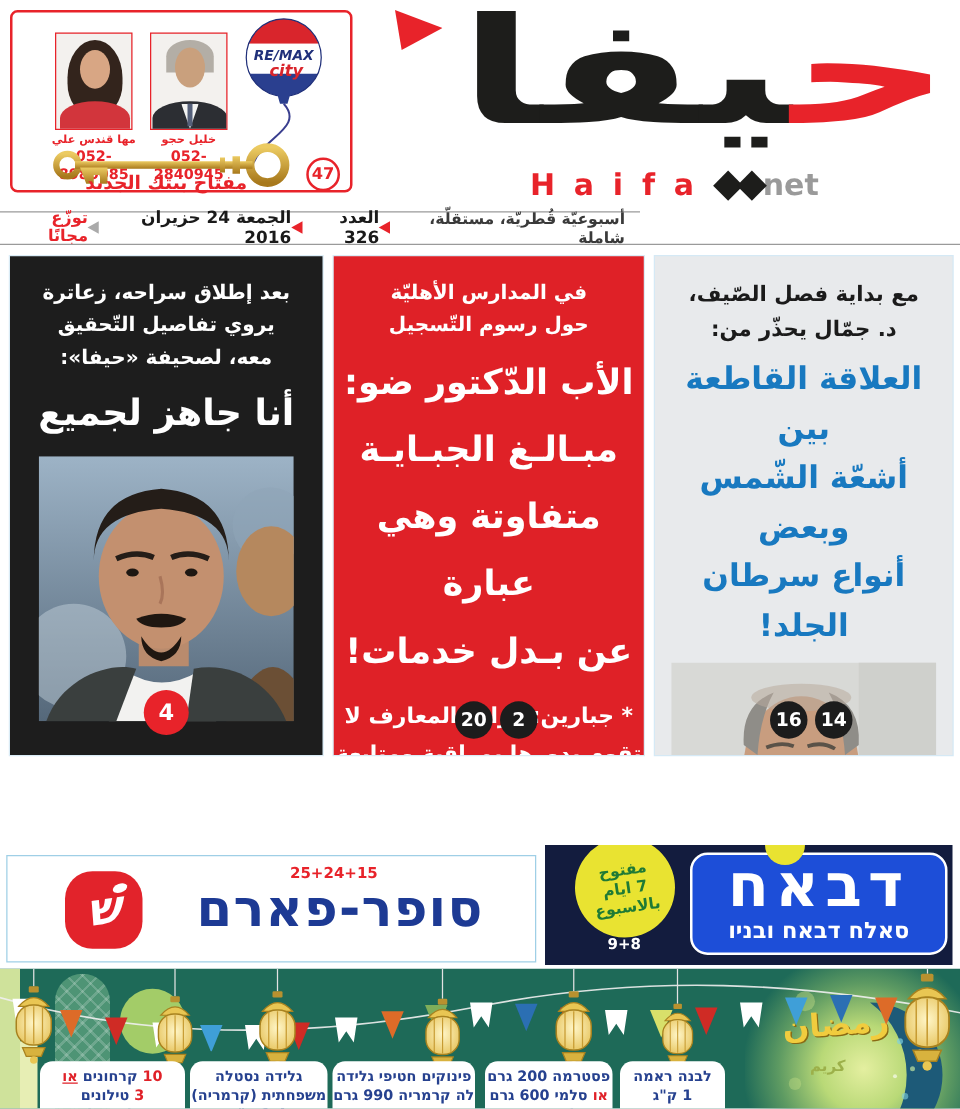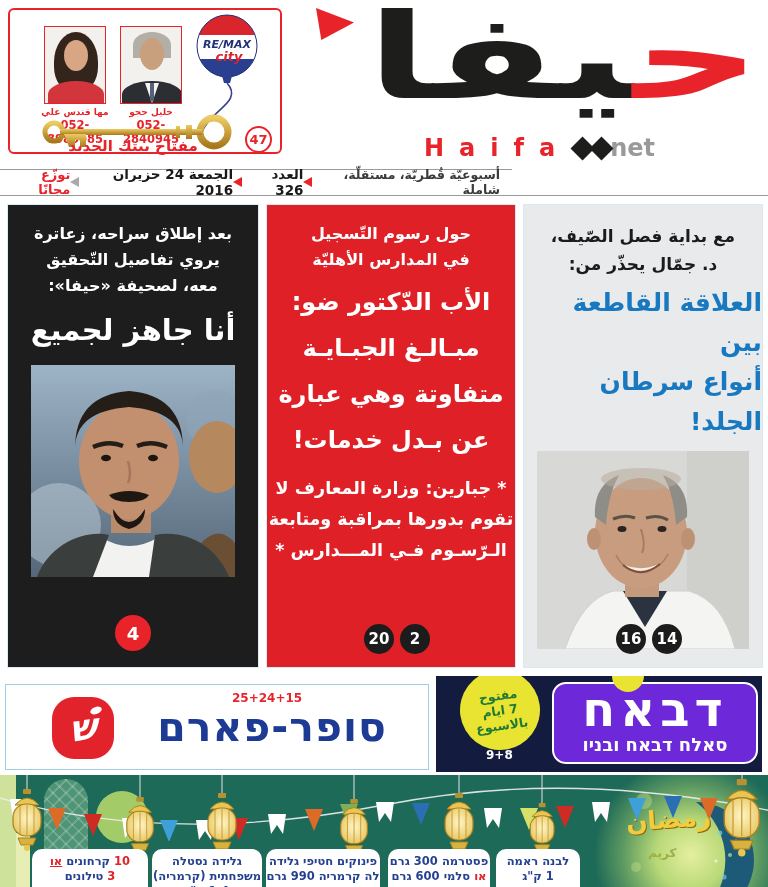--- a/index.html
+++ b/index.html
@@ -47,30 +47,30 @@
   .hl-bottom { left:0; top:195px; width:768px; }
   .infobar { position:absolute; left:0; top:169px; width:512px; height:26px; display:flex; align-items:center;
     justify-content:space-between; direction:rtl; padding:0 12px 0 8px; color:#222; }
   .ib-sub { font-size:12.5px; font-weight:bold; color:#3a3a3a; }
   .ib-item { font-size:13.5px; font-weight:bold; color:#1a1a1a; }
   .ib-free { font-size:13px; font-weight:bold; color:#e8232a; }
   .tri { width:0; height:0; border-top:5px solid transparent; border-bottom:5px solid transparent; border-right:9px solid #e8232a; }
   .tri-gray { border-right-color:#aaa; }
 
   
-  .col { position:absolute; top:205px; height:462px; text-align:center; direction:rtl; overflow:hidden; }
+  .col { position:absolute; top:205px; height:399px; text-align:center; direction:rtl; overflow:hidden; }
   .col-left { left:8px; width:250px; background:#1d1d1d; color:#fff; box-shadow:0 0 0 1px rgba(150,200,230,.35); }
   .col-mid  { left:267px; width:248px; background:#df2127; color:#fff; box-shadow:0 0 0 1px rgba(150,200,230,.35); }
   .col-right{ left:524px; width:238px; background:#e8eaec; box-shadow:0 0 0 1px rgba(150,200,230,.4); }
   .kicker { font-size:16px; font-weight:bold; line-height:1.62; margin-top:16px; }
   .col-right .kicker { font-size:17px; color:#1b1b1b; margin-top:18px; }
   .headline { font-weight:bold; }
   .hl-left  { font-size:29px; line-height:1.75; margin-top:6px; }
-  .hl-mid   { font-size:24px; line-height:1.92; margin-top:6px; }
-  .hl-right { font-size:25px; line-height:1.58; margin-top:5px; color:#1879c0;text-align:right; }
+  .hl-mid   { font-size:28px; line-height:1.92; margin-top:6px; }
+  .hl-right { font-size:25px; line-height:1.58; margin-top:5px; color:#1879c0; }
   .subtext { font-size:17.5px; font-weight:bold; line-height:1.78; margin-top:10px; }
   .story-photo { display:block; margin:10px auto 0; }
   .pages { position:absolute; bottom:13px; left:0; width:100%; display:flex; justify-content:center; gap:6px; direction:ltr;padding-left:12px; }
   .pagec { width:30px; height:30px; border-radius:50%; background:#1c1c1c; color:#fff; font-size:15px; font-weight:bold;
     display:flex; align-items:center; justify-content:center; }
   .pagec-red { position:absolute; bottom:16px; left:50%; transform:translateX(-50%); width:36px; height:36px; border-radius:50%;
     background:#e8232a; color:#fff; font-size:18px; font-weight:bold; display:flex; align-items:center; justify-content:center; }
 
   
   .superpharm { position:absolute; left:5px; top:684px; width:424px; height:86px; background:#fff; border:1px solid #9fcfe6; }
@@ -80,21 +80,21 @@
   .sp-glyph { color:#fff; font-size:36px; font-weight:bold; font-style:italic; transform:rotate(-8deg); line-height:1; }
   .sp-dot { position:absolute; right:12px; top:10px; width:12px; height:7px; background:#fff; border-radius:50%; transform:rotate(-20deg); }
   .sp-brand { position:absolute; left:118px; top:18px; width:296px; text-align:center; color:#1d3a94; font-size:41px;
     font-weight:bold; direction:rtl; letter-spacing:1px; }
 
   .dabah { position:absolute; left:436px; top:676px; width:326px; height:96px; background:#131c3e; overflow:hidden; }
   .db-circle { position:absolute; left:24px; top:-6px; width:80px; height:80px; border-radius:50%; background:#e9e331;
     display:flex; align-items:center; justify-content:center; text-align:center; transform:rotate(-8deg); }
   .db-circle-text { color:#1f7a35; font-size:12.5px; font-weight:bold; line-height:1.2; direction:rtl; }
   .db-pages { position:absolute; left:50px; top:72px; color:#fff; font-size:12px; font-weight:bold; }
-  .db-red { position:absolute; left:116px; top:6px; width:206px; height:82px; background:#6d28d9; border:2px solid #fff;
+  .db-red { position:absolute; left:116px; top:6px; width:206px; height:82px; background:#1d4ed8; border:2px solid #fff;
     border-radius:14px; text-align:center; overflow:hidden; }
   .db-drop { position:absolute; left:176px; top:0px; width:32px; height:16px; background:#e9e331; border-radius:0 0 16px 16px; z-index:2; }
   .db-brand { color:#fff; font-size:48px; font-weight:bold; line-height:1.05; letter-spacing:5px; direction:rtl; }
   .db-sub { color:#fff; font-size:18px; font-weight:bold; direction:rtl; margin-top:0px; }
 
   
   .strip { position:absolute; left:0; top:775px; width:768px; height:112px; background:#1e6a58; overflow:hidden; }
   .deco-a { position:absolute; left:0; top:0; width:16px; height:112px; background:#cfe29b; }
   .deco-b { position:absolute; left:16px; top:58px; width:14px; height:54px; background:#e7eeb4; }
   .deco-c { position:absolute; left:44px; top:4px; width:44px; height:108px; background:#4e9475; border-radius:22px 22px 0 0;
@@ -232,22 +232,22 @@
       <ellipse cx="122" cy="93" rx="5" ry="3.2" fill="#1d1712"></ellipse>
       <path d="M97,96 q4,14 0,22" stroke="#a9755a" stroke-width="2.5" fill="none"></path>
       <path d="M78,130 Q98,122 118,130 q-4,7 -20,7 q-16,0 -20,-7 Z" fill="#1f1711"></path>
       <path d="M82,144 Q98,170 114,144 Q114,160 98,164 Q82,160 82,144 Z" fill="#1f1711"></path>
     </svg>
     <div class="pagec-red">4</div>
   </div>
 
   <div class="col col-mid">
     <div class="kicker">
+      <div>في المدارس الأهليّة</div>
       <div>حول رسوم التّسجيل</div>
-      <div>في المدارس الأهليّة</div>
     </div>
     <div class="headline hl-mid">
       <div>الأب الدّكتور ضو:</div>
       <div>مبـالـغ الجبـايـة</div>
       <div>متفاوتة وهي عبارة</div>
       <div>عن بـدل خدمات!</div>
     </div>
     <div class="subtext">
       <div>* جبارين: وزارة المعارف لا</div>
       <div>تقوم بدورها بمراقبة ومتابعة</div>
@@ -259,20 +259,21 @@
     </div>
   </div>
 
   <div class="col col-right">
     <div class="kicker">
       <div>مع بداية فصل الصّيف،</div>
       <div>د. جمّال يحذّر من:</div>
     </div>
     <div class="headline hl-right">
       <div>العلاقة القاطعة بين</div>
+      <div>أشعّة الشّمس وبعض</div>
       <div>أنواع سرطان الجلد!</div>
     </div>
     <svg class="story-photo" width="212" height="198" viewBox="0 0 212 198">
       <rect width="212" height="198" fill="#d8d9d6"></rect>
       <rect x="150" width="62" height="198" fill="#cfd0cc"></rect>
       <path d="M28,198 Q45,148 76,140 L152,140 Q186,150 198,198 Z" fill="#f4f4f2" stroke="#d0d0cc"></path>
       <path d="M86,140 L130,140 L108,176 Z" fill="#2c3340"></path>
       <rect x="88" y="116" width="34" height="30" fill="#c49a7c"></rect>
       <ellipse cx="104" cy="82" rx="46" ry="55" fill="#c89d7f"></ellipse>
       <path d="M58,66 Q56,34 82,24 Q71,44 69,74 Z" fill="#8f8d88"></path>
@@ -409,21 +410,21 @@
     <div class="pbox pb-2">
       <div>גלידה נסטלה</div>
       <div>משפחתית (קרמריה)</div>
       <div>1.4 ק"ג</div>
     </div>
     <div class="pbox pb-3">
       <div>פינוקים חטיפי גלידה</div>
       <div>לה קרמריה 990 גרם</div>
     </div>
     <div class="pbox pb-4">
-      <div>פסטרמה 300 גרם</div>
+      <div>פסטרמה 200 גרם</div>
       <div><span class="red">או</span> <span>סלמי 600 גרם</span></div>
       <div>של חוות צבי</div>
     </div>
     <div class="pbox pb-5">
       <div>לבנה ראמה</div>
       <div>1 ק"ג</div>
     </div>
   </div>
 
 </div>

